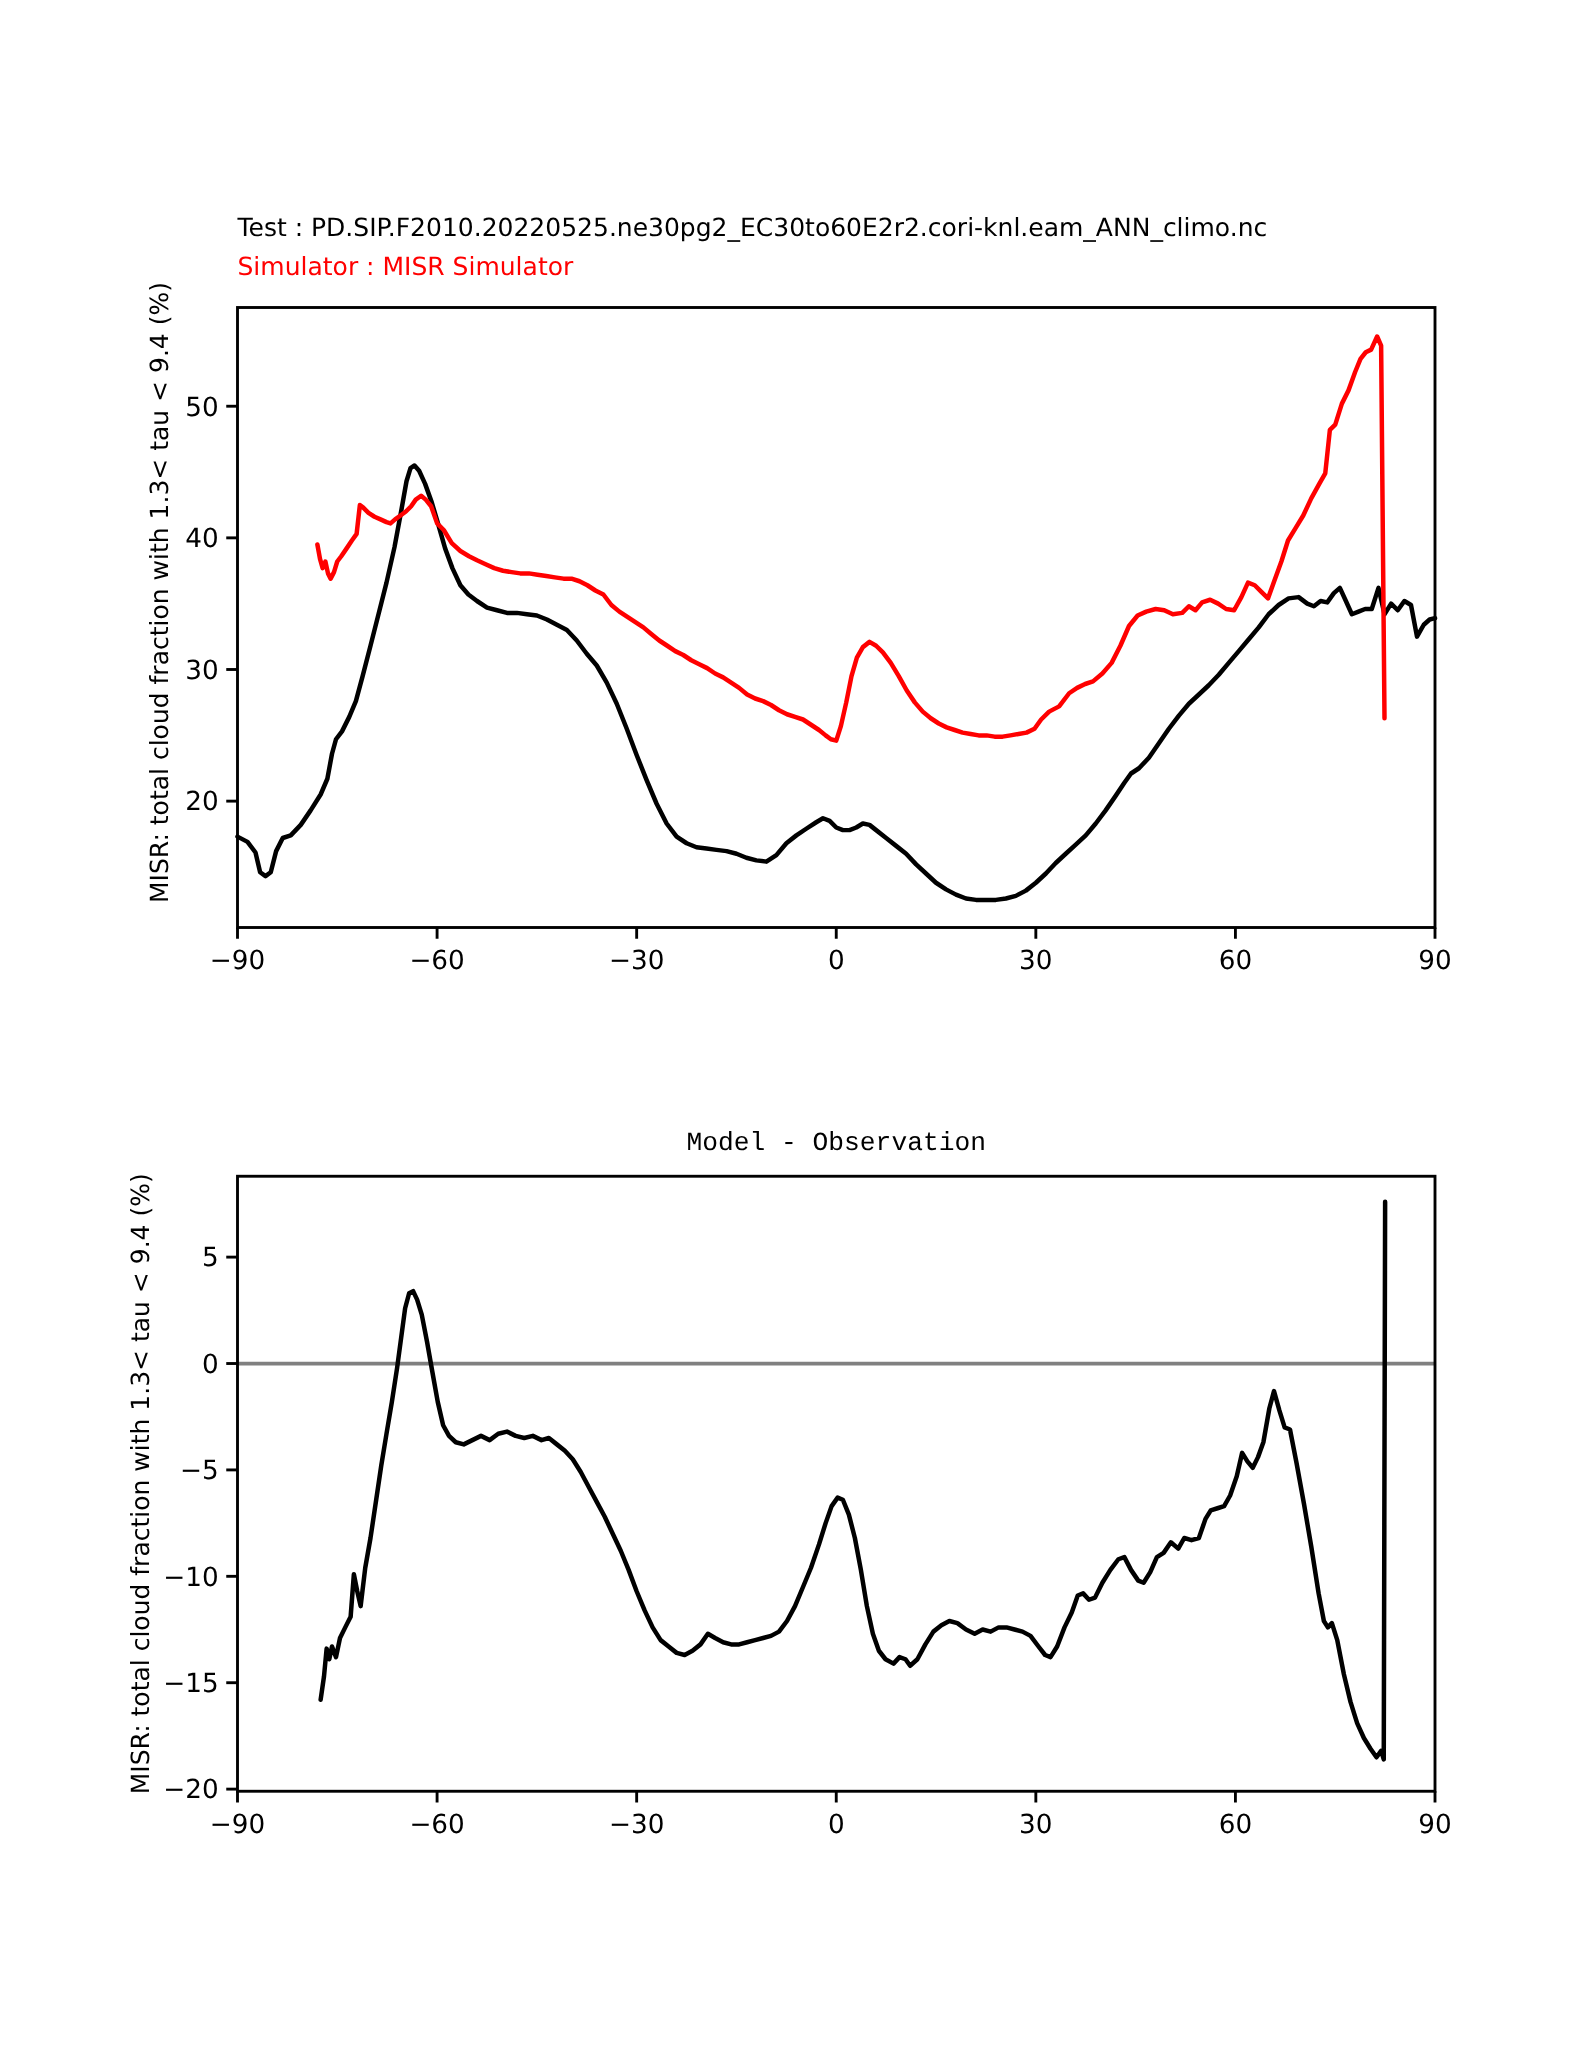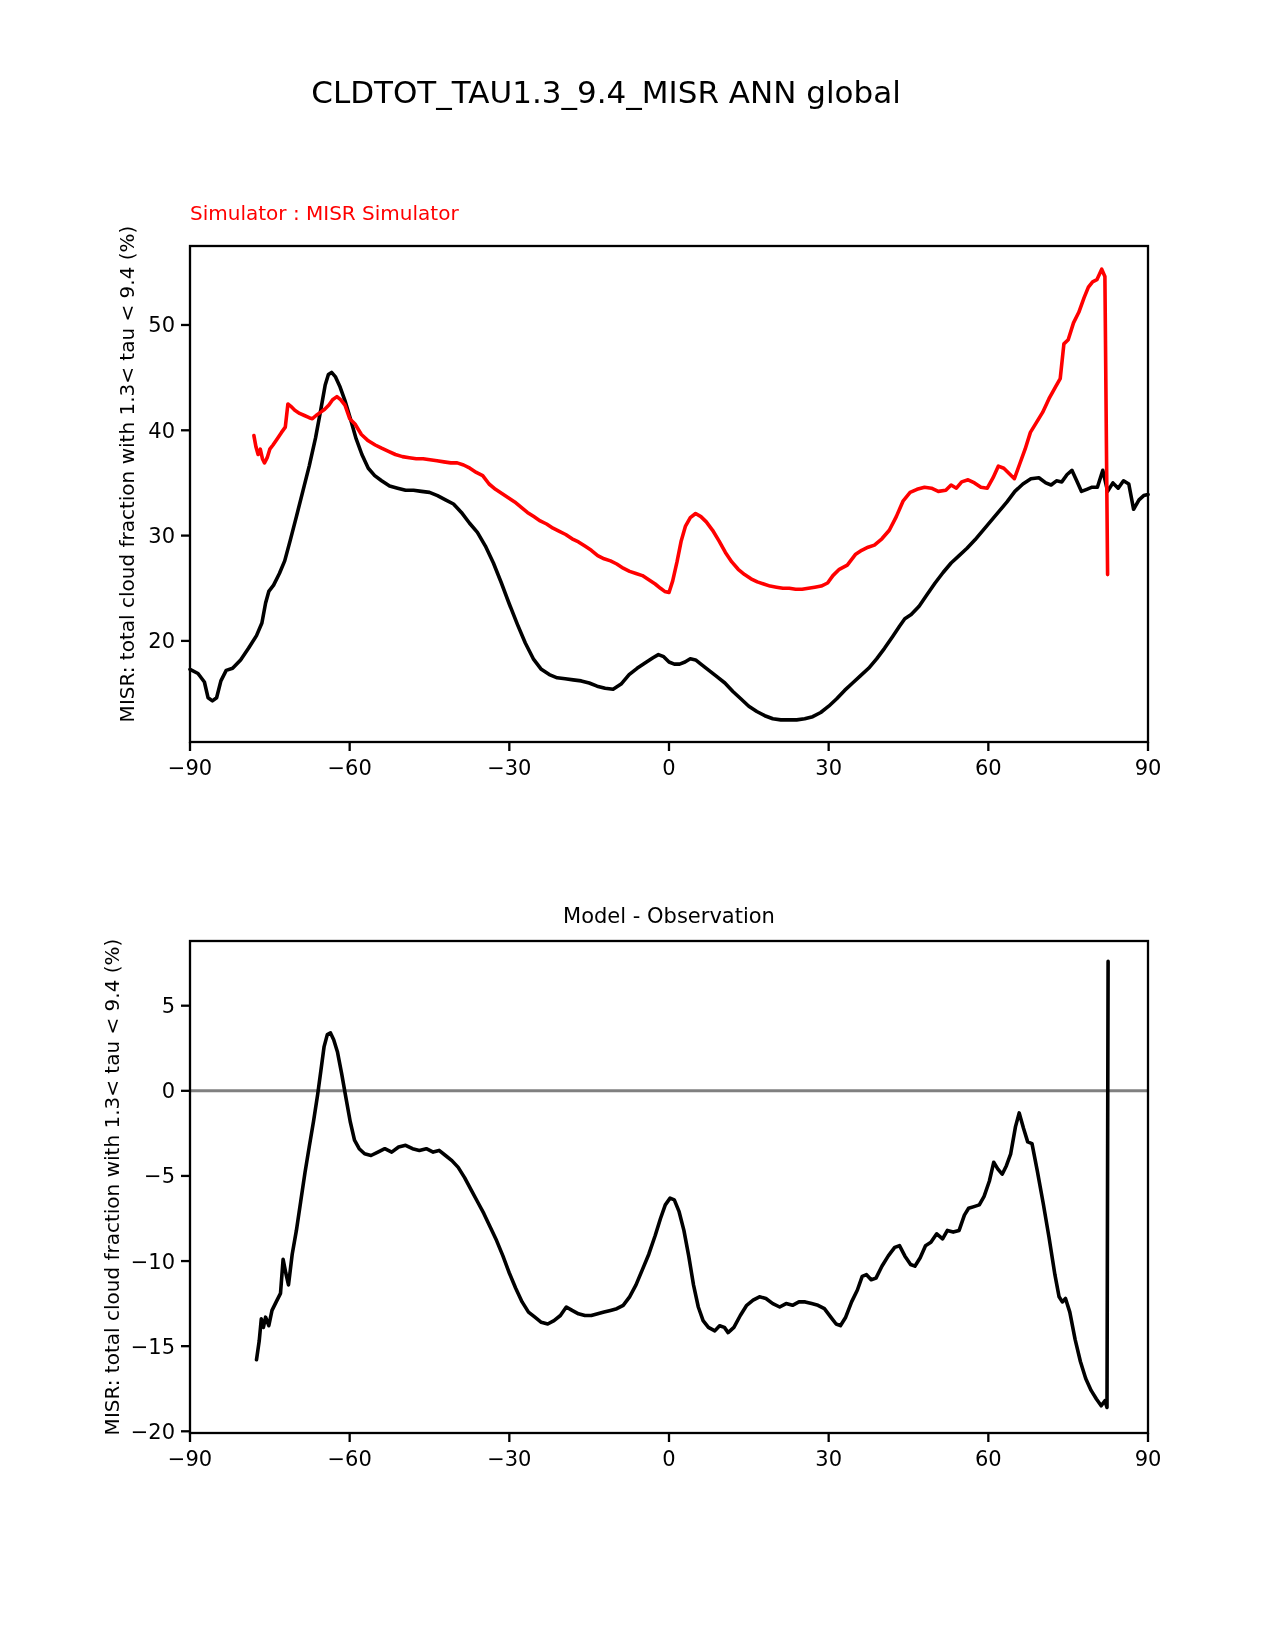--- a/index.html
+++ b/index.html
@@ -37,37 +37,38 @@
     white-space: nowrap;
   }
   .sub-title {
     position: absolute;
     left: 669px;
     top: 904px;
     transform: translateX(-50%);
     font-size: 21px;
     white-space: nowrap;
     color: #000;
+    font-family: Liberation Mono, monospace;
   }
   .ylabel {
     position: absolute;
     font-size: 20px;
     white-space: nowrap;
     color: #000;
   }
   .ylabel-top  { left: 127px; top: 474px;  transform: translate(-50%,-50%) rotate(-90deg); }
   .ylabel-bot  { left: 112px; top: 1187px; transform: translate(-50%,-50%) rotate(-90deg); }
   svg.chart-canvas { position: absolute; left: 0; top: 0; }
   svg text { font-family: "DejaVu Sans", "Liberation Sans", sans-serif; }
 </style>
 </head>
 <body>
 
 <div class="figure">
-  <div class="fig-title">CLDTOT_TAU1.3_9.4_MISR ANN global</div>
+  <div class="test-label">Test : PD.SIP.F2010.20220525.ne30pg2_EC30to60E2r2.cori-knl.eam_ANN_climo.nc</div>
   <div class="ref-label" style="color: rgb(255, 0, 0);">Simulator : MISR Simulator</div>
   <div class="sub-title">Model - Observation</div>
   <div class="ylabel ylabel-top">MISR: total cloud fraction with 1.3&lt; tau &lt; 9.4 (%)</div>
   <div class="ylabel ylabel-bot">MISR: total cloud fraction with 1.3&lt; tau &lt; 9.4 (%)</div>
   <svg id="plot-svg" class="chart-canvas" width="1275" height="1650" viewBox="0 0 1275 1650" xmlns="http://www.w3.org/2000/svg">
       <polyline points="190.0,669.3 198.0,673.5 204.4,682.0 208.1,697.8 212.4,700.9 216.6,697.8 220.9,680.9 226.2,670.4 232.6,668.3 240.6,659.9 248.5,648.3 256.5,635.6 261.9,623.0 265.6,603.0 268.8,591.4 273.6,585.1 279.4,573.5 284.7,560.9 290.1,540.9 296.4,516.6 302.8,491.4 309.2,466.1 315.6,437.7 320.9,409.2 325.2,385.0 328.4,374.5 331.6,372.4 335.3,376.6 340.1,387.1 345.4,401.9 350.7,419.8 356.1,438.7 361.9,454.5 368.3,468.2 374.7,475.6 381.6,480.8 389.6,486.1 397.6,488.2 405.6,490.3 413.5,490.3 421.5,491.4 429.5,492.4 437.5,495.6 445.5,499.8 453.5,504.0 461.4,512.4 469.4,523.0 477.4,532.4 485.4,546.1 493.4,563.0 501.4,583.0 509.3,604.0 517.3,624.1 525.3,643.0 533.3,658.8 541.3,669.3 549.3,674.6 557.2,677.8 565.2,678.8 573.2,679.9 581.2,680.9 589.2,683.0 597.1,686.2 605.1,688.3 613.1,689.3 621.1,684.1 629.1,674.6 637.1,668.3 645.0,663.0 653.0,657.8 658.4,654.6 663.7,656.7 669.0,662.0 674.3,664.1 679.6,664.1 685.0,662.0 690.3,658.8 695.6,659.9 700.9,664.1 708.9,670.4 716.9,676.7 724.9,683.0 732.9,691.5 740.8,698.8 748.8,706.2 756.8,711.5 764.8,715.7 772.8,718.8 780.8,719.9 788.8,719.9 796.7,719.9 804.7,718.8 812.7,716.7 820.7,712.5 828.7,706.2 836.7,698.8 844.6,690.4 852.6,683.0 860.6,675.7 868.6,668.3 876.6,658.8 884.5,648.3 892.5,636.7 899.5,626.2 904.8,618.8 911.2,614.6 919.1,606.2 927.1,594.6 935.1,583.0 943.1,572.5 951.1,563.0 959.1,555.6 967.0,548.2 975.0,539.8 983.0,530.3 991.0,520.9 999.0,511.4 1007.0,501.9 1014.9,491.4 1022.9,484.0 1030.9,478.7 1038.9,477.7 1045.8,482.9 1051.1,485.0 1056.5,480.8 1061.8,481.9 1067.1,474.5 1071.9,470.3 1076.7,480.8 1081.5,491.4 1086.8,489.3 1092.1,487.2 1097.4,487.2 1102.8,470.3 1107.6,491.4 1112.9,482.9 1118.2,488.2 1123.5,480.8 1128.8,484.0 1133.6,509.3 1139.0,499.8 1143.7,495.6 1148.0,494.5" fill="none" stroke="#000000" stroke-width="3.6" stroke-linejoin="round" stroke-linecap="round"></polyline>
       <polyline points="253.9,435.6 256.0,447.1 258.1,454.5 260.3,449.2 262.4,458.7 264.5,462.9 267.2,457.7 269.8,449.2 273.0,445.0 277.3,438.7 281.5,432.4 285.3,427.1 287.9,404.0 290.6,406.1 294.8,410.3 299.6,413.4 304.4,415.5 309.2,417.7 312.4,418.7 316.1,415.5 320.4,412.4 324.7,409.2 328.9,405.0 332.6,399.7 336.9,396.6 340.6,399.7 344.9,405.0 349.7,418.7 355.0,424.0 361.4,434.5 368.3,440.8 375.2,445.0 381.6,448.2 388.5,451.4 395.4,454.5 402.4,456.6 409.3,457.7 416.2,458.7 423.1,458.7 430.0,459.8 437.0,460.8 443.9,461.9 450.8,462.9 457.2,462.9 463.6,465.0 469.9,468.2 476.3,472.4 482.7,475.6 489.1,484.0 495.5,489.3 501.9,493.5 508.3,497.7 514.7,501.9 521.0,507.2 527.4,512.4 533.8,516.6 540.2,520.9 546.6,524.0 553.0,528.2 559.4,531.4 565.7,534.5 572.1,538.8 578.5,541.9 584.9,546.1 591.3,550.3 597.7,555.6 604.1,558.8 610.5,560.9 616.8,564.0 623.2,568.2 629.6,571.4 636.0,573.5 642.4,575.6 648.8,579.8 655.2,584.0 660.5,588.3 664.7,591.4 669.0,592.5 672.7,580.9 677.0,561.9 681.2,540.9 685.5,526.1 690.3,517.7 695.6,513.5 700.9,516.6 706.3,521.9 712.6,530.3 719.0,540.9 725.4,552.4 731.8,561.9 738.2,569.3 744.6,574.6 751.0,578.8 757.3,581.9 763.7,584.0 770.1,586.1 776.5,587.2 782.9,588.3 789.3,588.3 795.7,589.3 802.1,589.3 808.4,588.3 814.8,587.2 821.2,586.1 827.6,583.0 832.9,575.6 839.3,569.3 847.3,565.1 855.3,554.6 861.7,550.3 868.1,547.2 874.4,545.1 881.9,538.8 889.3,530.3 896.3,516.6 903.2,500.8 910.1,492.4 917.0,489.3 924.5,487.2 931.4,488.2 938.3,491.4 945.8,490.3 951.1,485.0 956.4,488.2 961.7,481.9 968.1,479.8 974.5,482.9 980.9,487.2 987.3,488.2 993.1,477.7 998.4,466.1 1003.8,468.2 1009.1,473.5 1014.4,478.7 1019.7,464.0 1025.1,449.2 1030.4,432.4 1036.2,422.9 1042.6,412.4 1049.0,398.7 1055.4,387.1 1060.2,378.7 1063.9,343.9 1068.2,339.7 1073.5,322.9 1078.8,312.3 1084.1,297.6 1088.4,287.1 1092.6,281.8 1096.9,279.7 1101.7,269.2 1104.9,276.5 1107.6,574.6" fill="none" stroke="#ff0000" stroke-width="3.6" stroke-linejoin="round" stroke-linecap="round"></polyline>
       <rect x="190" y="246" width="958" height="496" fill="none" stroke="#000000" stroke-width="2.3"></rect>
       <line x1="190" y1="742" x2="190" y2="751" stroke="#000000" stroke-width="2.3"></line>
       <text x="190" y="775" text-anchor="middle" font-size="21" fill="#000000">−90</text>

